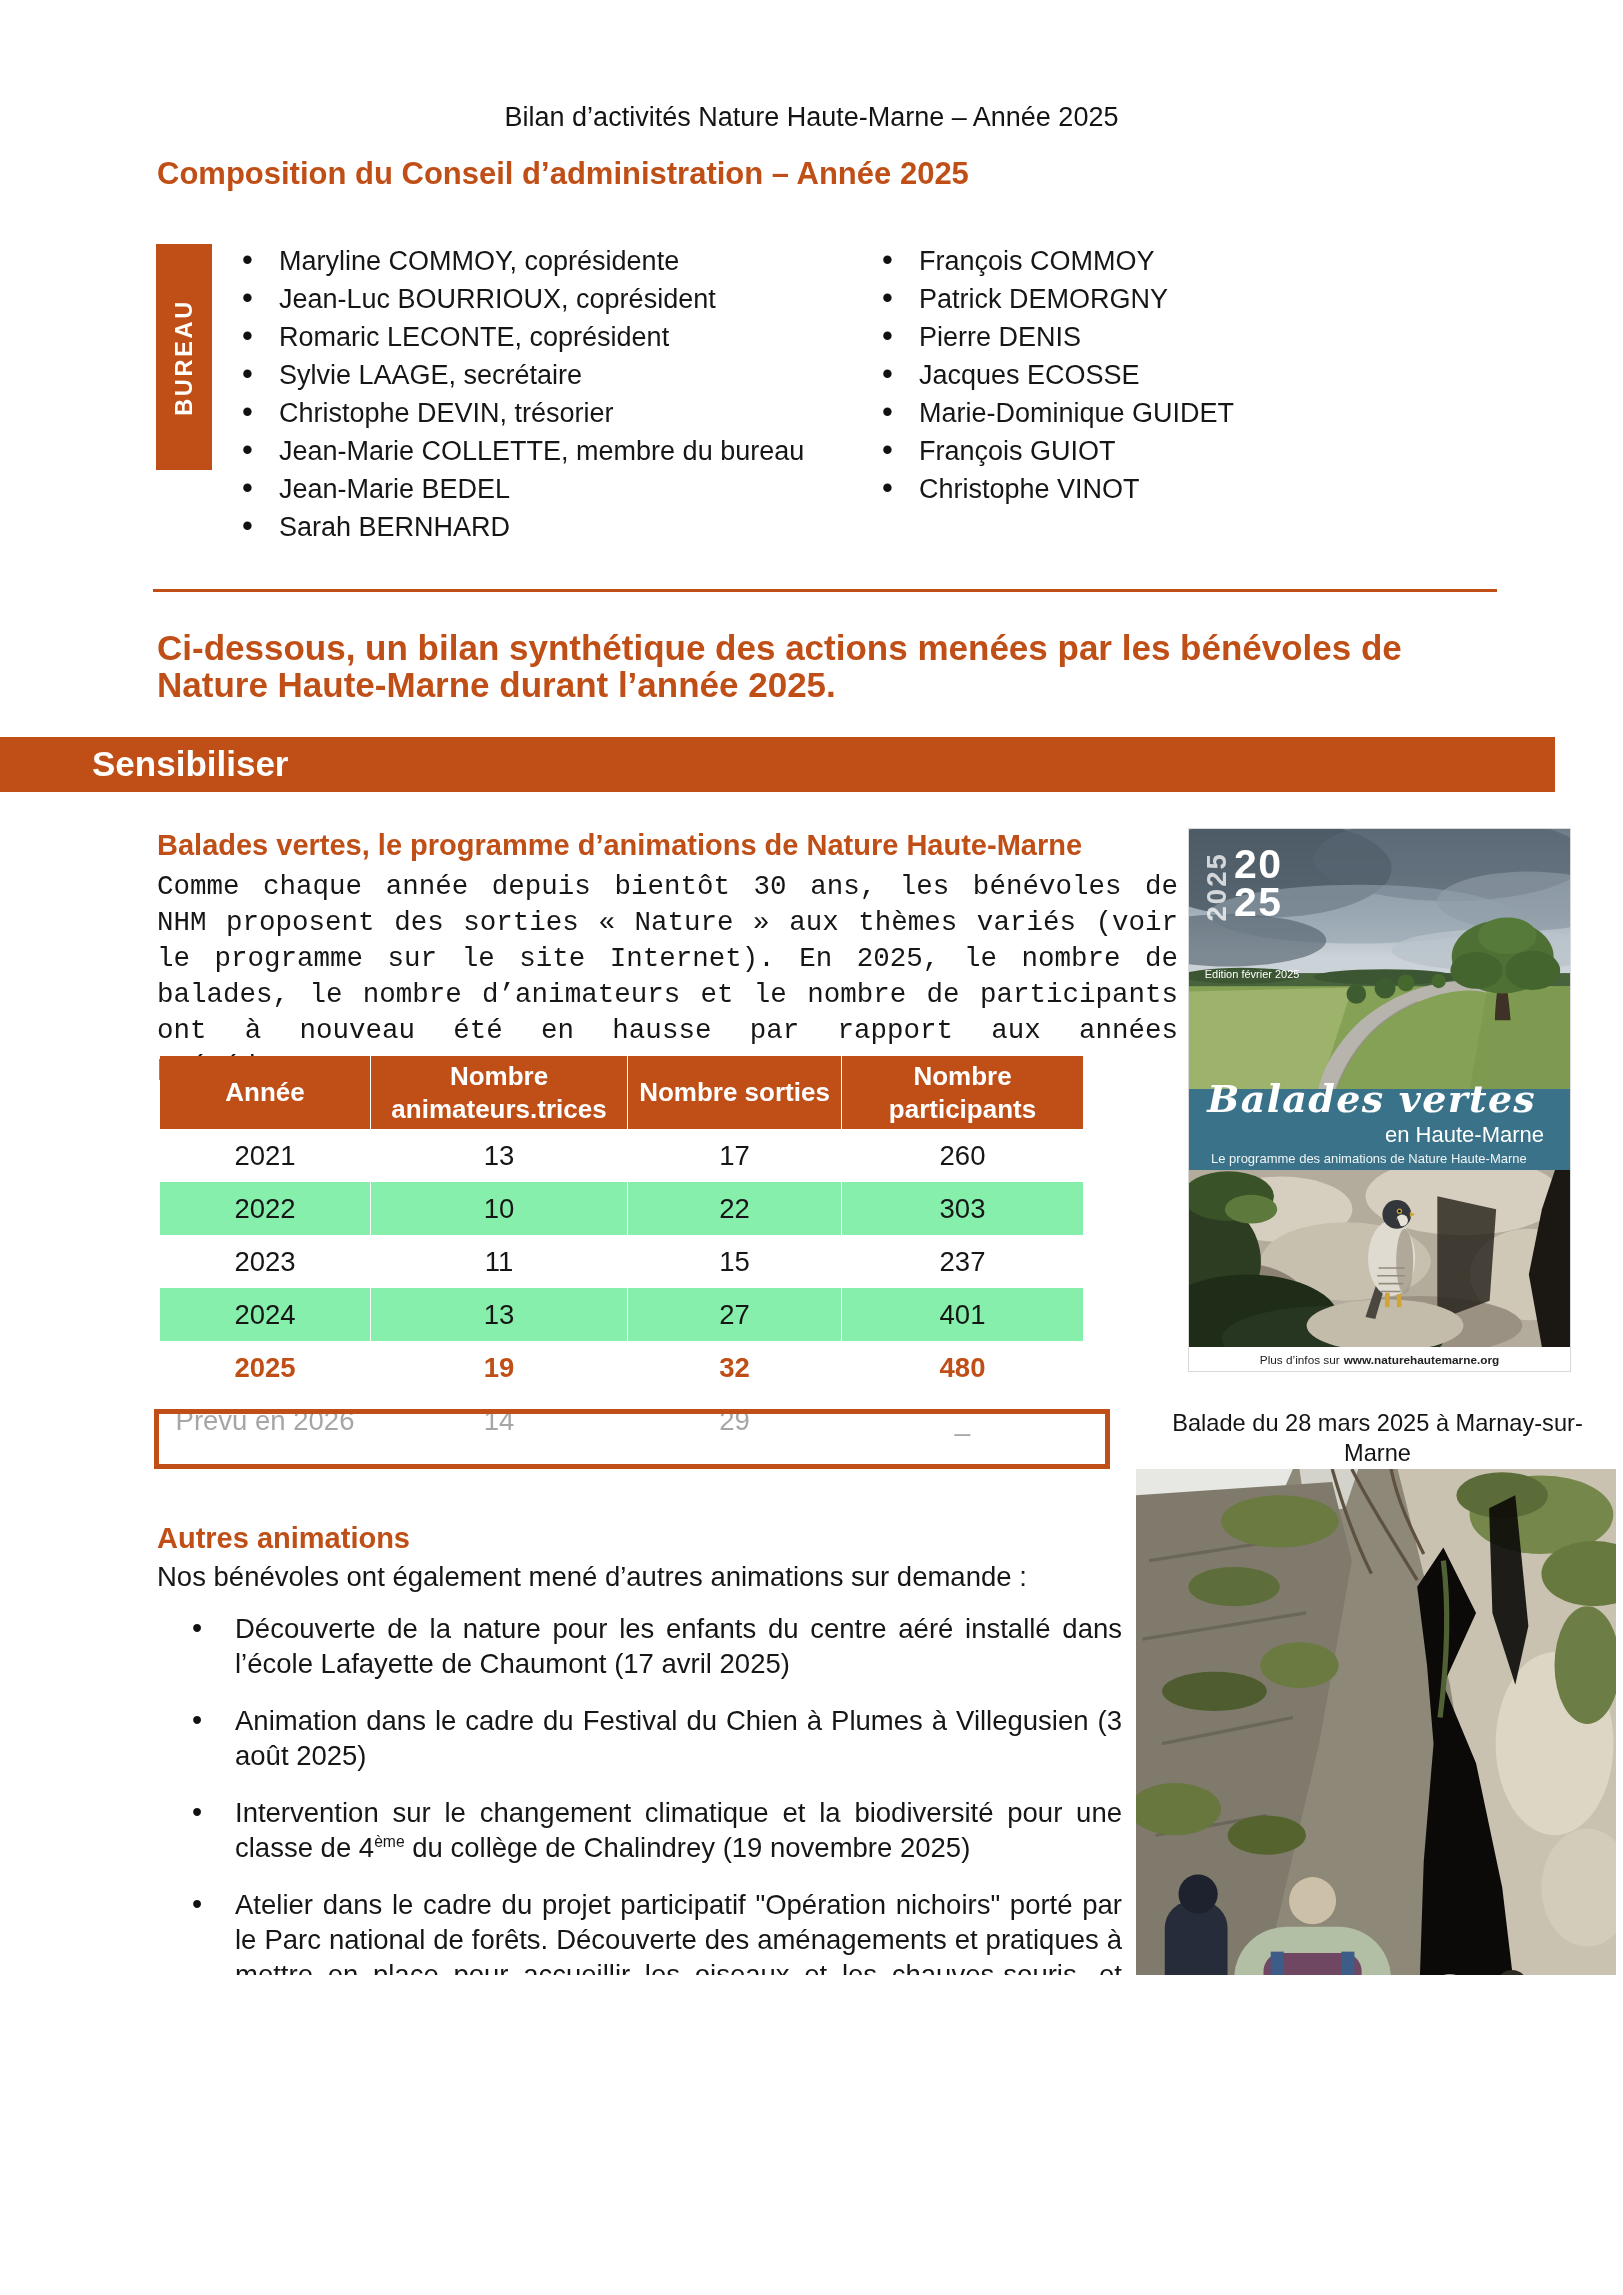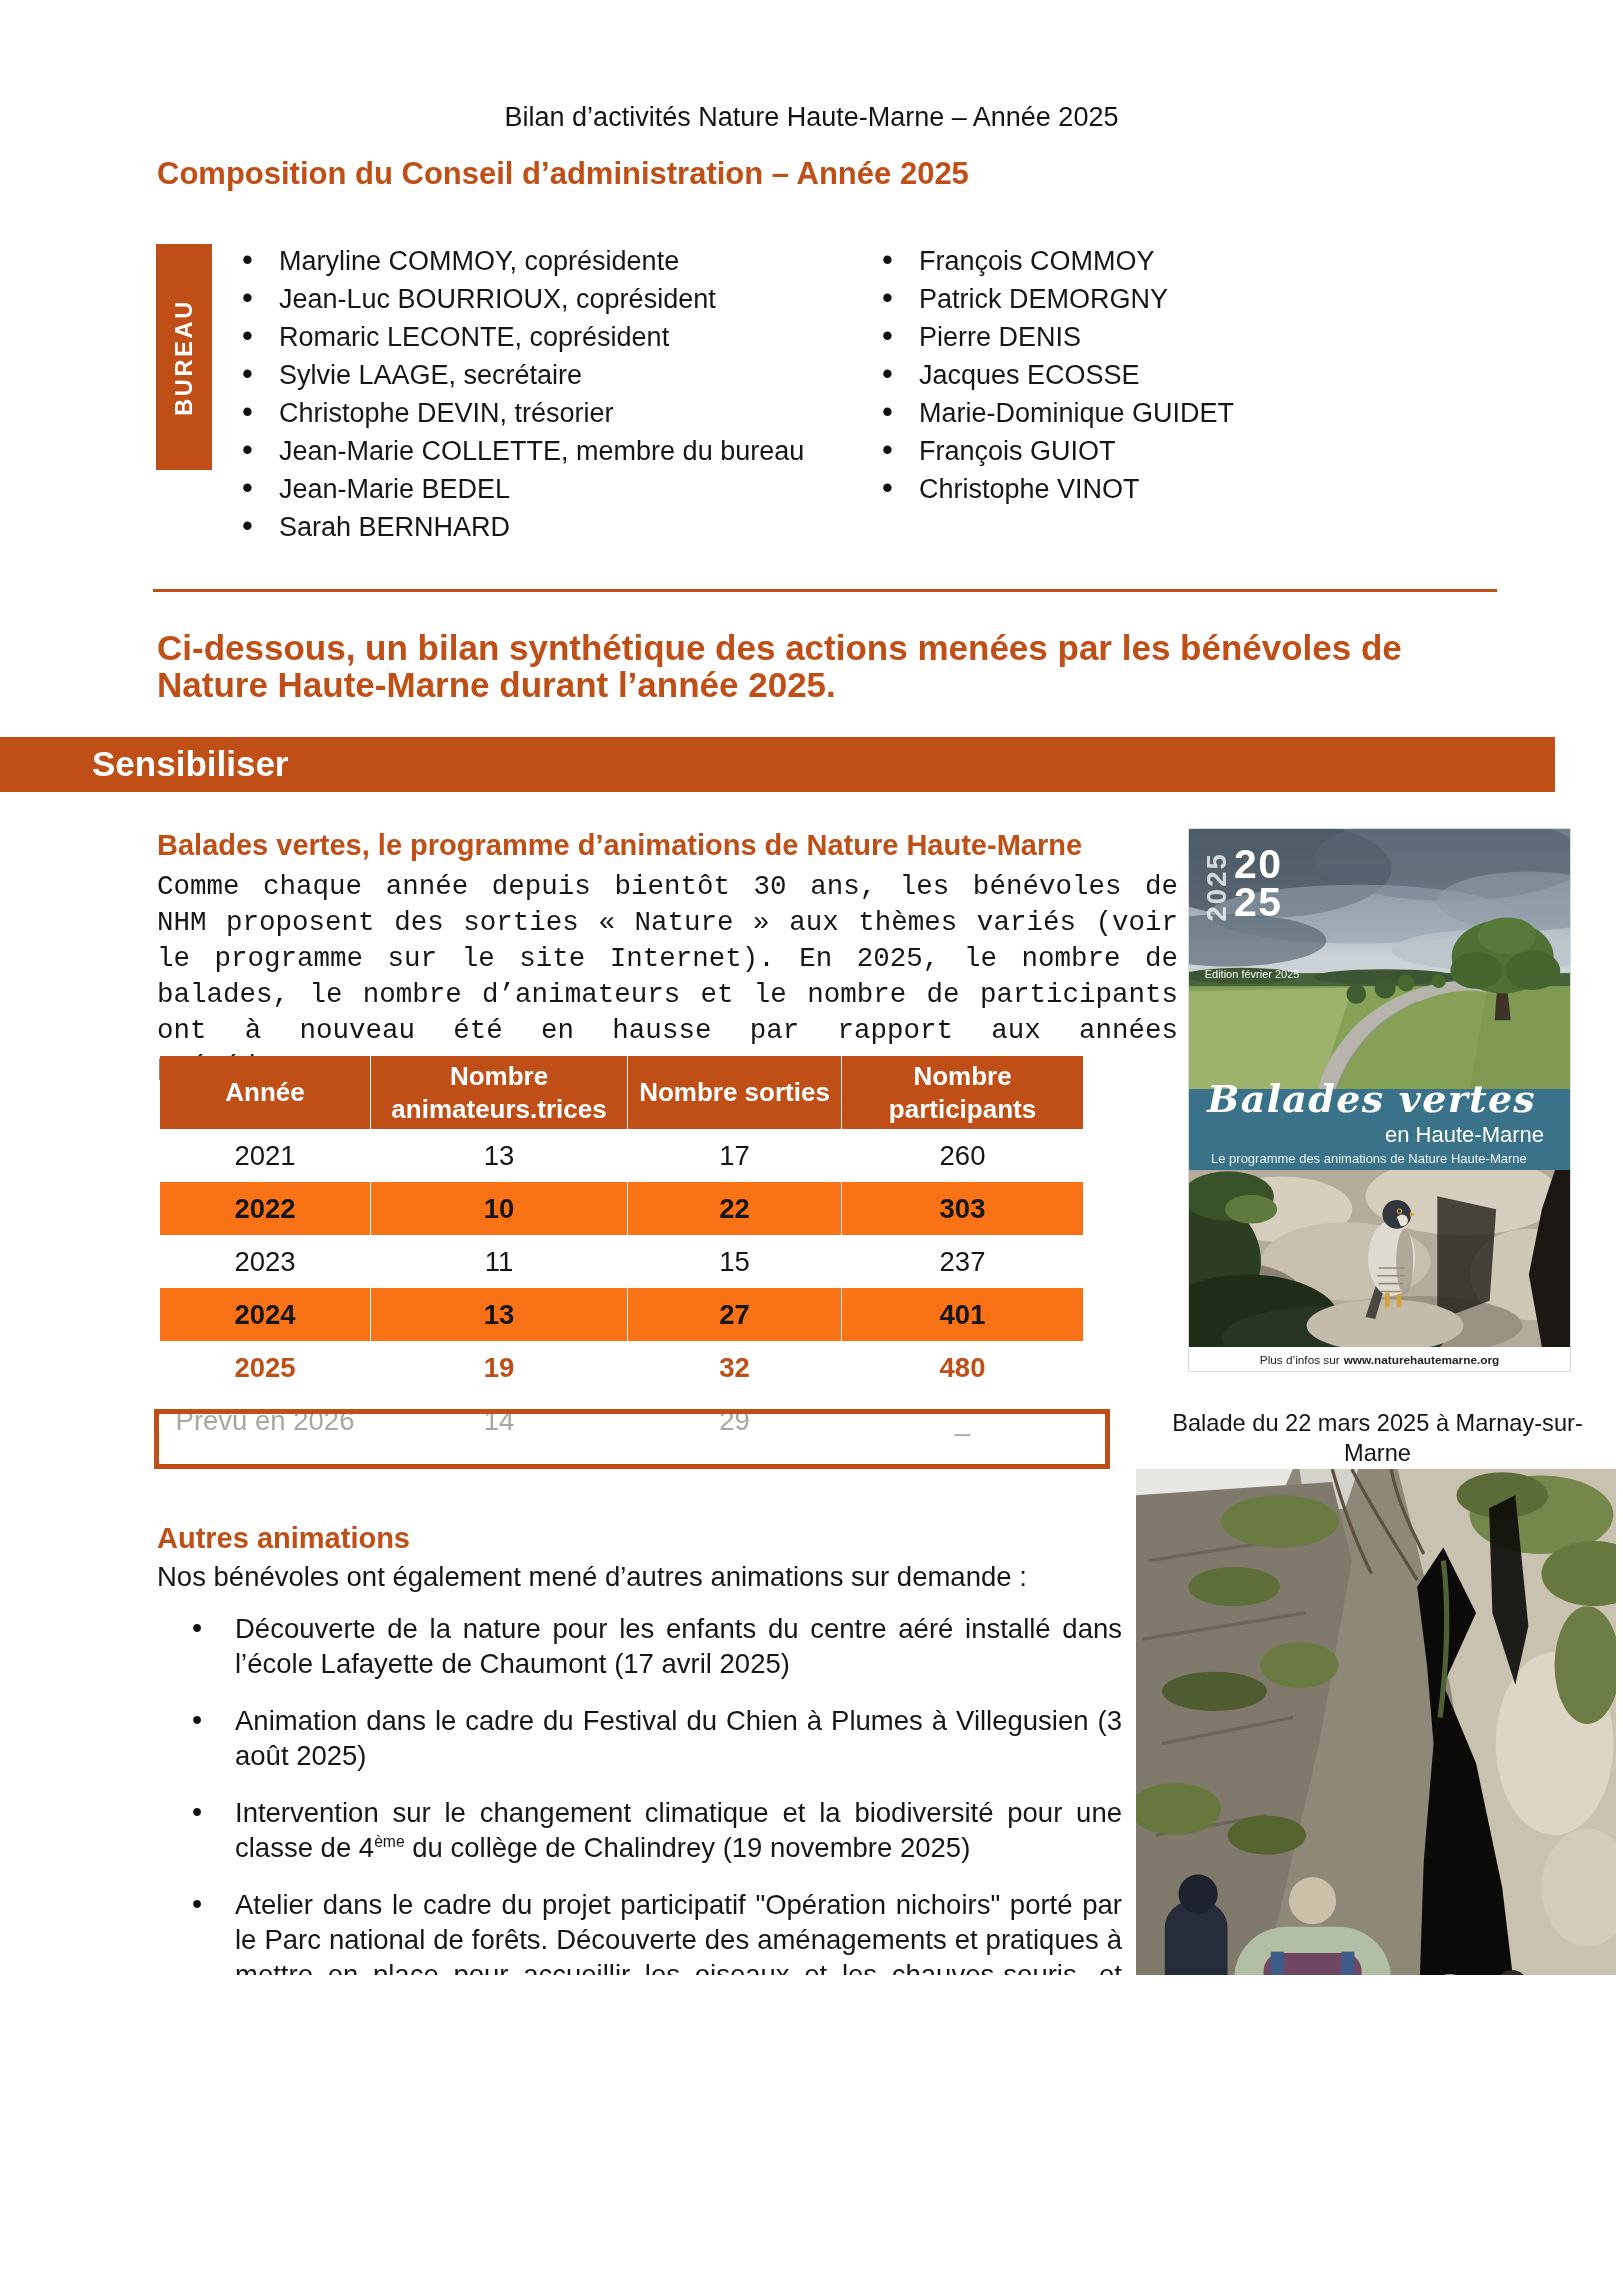--- a/index.html
+++ b/index.html
@@ -41,21 +41,21 @@
 
   
   .stats-table{position:absolute;left:160px;top:1056px;width:946px;}
   .t-row{display:flex;gap:1px;}
   .t-cell{display:flex;align-items:center;justify-content:center;text-align:center;}
   .c1{width:210px;} .c2{width:256px;} .c3{width:213px;} .c4{width:241px;}
   .t-head .t-cell{height:73px;background:#C04F17;color:#fff;font-weight:bold;
     font-size:26px;line-height:1.25;}
   .t-body .t-row{height:53px;}
   .t-body .t-cell{font-size:27.5px;height:53px;}
-  .t-row.alt .t-cell{background:#f97316;font-weight:bold;}
+  .t-row.alt .t-cell{background:#86efac;}
   .t-row.hl .t-cell{color:#C04F17;font-weight:bold;}
   .t-row.muted .t-cell{color:#A6A6A6;}
   .hl-border{position:absolute;left:-5.9px;top:353px;width:946px;height:50px;
     border:5.9px solid #C04F17;pointer-events:none;}
 
   
   .poster{position:absolute;left:1189px;top:829px;width:381px;height:542px;background:#fff;
     outline:0.7px solid #d9d9d9;}
   .poster svg{display:block;}
   .poster-band{position:absolute;left:0;top:260px;width:381px;height:82px;background:#3A7389;}
@@ -263,21 +263,21 @@
       <rect x="318" y="190" width="7" height="20" fill="#d2a336"></rect>
     </svg>
 
     <div class="poster-strip">
       <span>Plus d’infos sur</span>
       <b>www.naturehautemarne.org</b>
     </div>
   </div>
 
   <div class="poster-caption">
-    <div>Balade du 22 mars 2025 à Marnay-sur-Marne</div>
+    <div>Balade du 28 mars 2025 à Marnay-sur-Marne</div>
     <div>© S. Laage</div>
   </div>
 
   <div class="autres-title">Autres animations</div>
   <div class="autres-intro">Nos bénévoles ont également mené d’autres animations sur demande :</div>
 
   <ul class="bullets">
     <li><span>Découverte de la nature pour les enfants du centre aéré installé dans l’école Lafayette de Chaumont (17 avril 2025)</span></li>
     <li><span>Animation dans le cadre du Festival du Chien à Plumes à Villegusien (3 août 2025)</span></li>
     <li><span>Intervention sur le changement climatique et la biodiversité pour une classe de 4</span><sup>ème</sup><span> du collège de Chalindrey (19 novembre 2025)</span></li>

